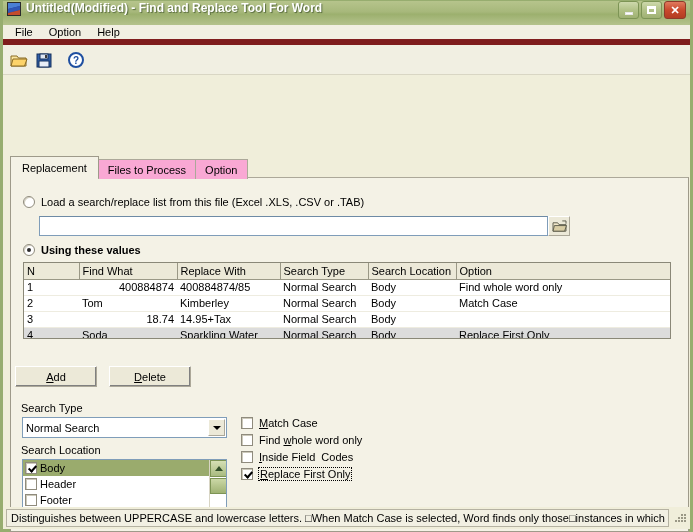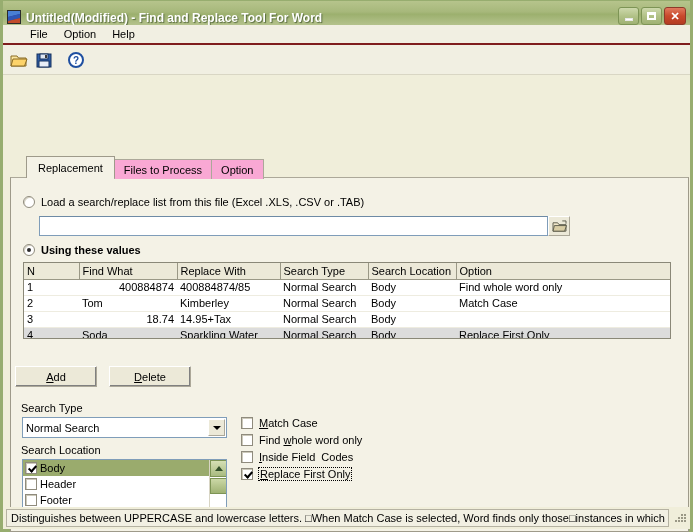--- a/index.html
+++ b/index.html
@@ -17,21 +17,21 @@
     width: 693px; height: 532px;
     background: #f0eeda;
     border: 1px solid #5a7a3a;
     border-left-width: 3px; border-right-width: 3px; border-bottom-width: 3px;
     border-color: #97ad6f;
     display: flex; flex-direction: column;
   }
   #titlebar {
     height: 24px; flex: 0 0 24px;
     background: linear-gradient(to bottom, #b6c48c 0%, #a7b87b 45%, #9cb06e 55%, #b4c28c 100%);
-    display: flex; align-items: flex-end;
+    display: flex; align-items: flex-start;
     padding: 0 2px 0 3px;
     position: relative;
   }
   #titlebar .app-icon {
     width: 16px; height: 16px; flex: 0 0 16px;
     margin-right: 4px;
     position: relative;
   }
   #title-text {
     flex: 1 1 auto;
@@ -58,22 +58,22 @@
     background: linear-gradient(to bottom, #e07a5e 0%, #c9492c 50%, #b33c22 100%);
   }
   .win-btn .glyph { color: #ffffff; font-size: 11px; font-weight: bold; line-height: 1; }
   .min-glyph { width: 8px; height: 3px; background: #ffffff; margin-top: 6px; border:1px solid #e8e8e8;}
   .max-glyph { width: 9px; height: 8px; border: 2px solid #ffffff; border-top-width: 3px; }
   
   #menubar {
     height: 20px; flex: 0 0 20px;
     background: #f1efe2;
     display: flex; align-items: center;
-    padding-left: 19px;
-    border-bottom: 2px solid #7f1d1d;
+    padding-left: 4px;
+    border-bottom: 6px solid #7f1d1d;
   }
   #menubar .menu-item {
     padding: 2px 8px; font-size: 11px; color: #000;
     cursor: default;
   }
   
   #toolbar {
     height: 30px; flex: 0 0 30px;
     background: #f1efe2;
     display: flex; align-items: center;
@@ -112,21 +112,20 @@
     position: relative; top: 1px;
   }
   .tab.active {
     background: #f4f2e6;
     height: 22px;
     top: 0px;
     border-color: #9e9a8a;
     font-weight: normal;
     z-index: 4;
     padding: 2px 11px;
-    margin-left: 16px;
   }
   #tabpanel {
     position: absolute;
     left: 7px; top: 102px;
     width: 679px; height: 355px;
     background: #f4f2e6;
     border: 1px solid #9e9a8a;
     border-top-color: #aca899;
   }
   

